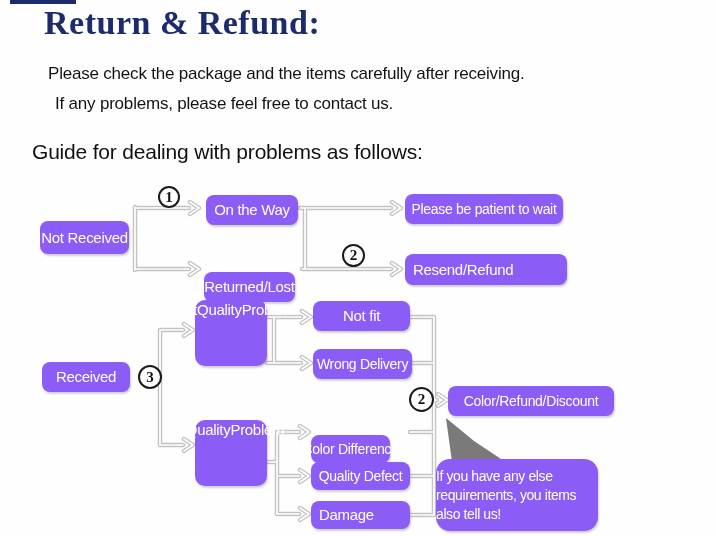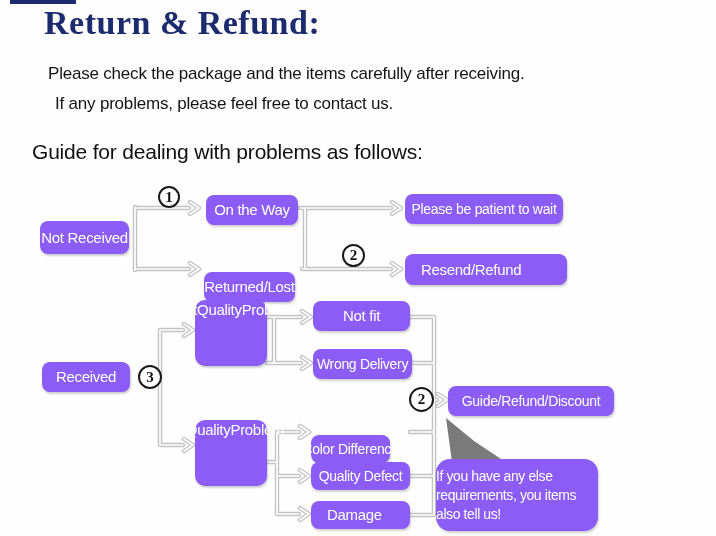--- a/index.html
+++ b/index.html
@@ -18,21 +18,21 @@
   #intro-1{left:48px;top:64px;}
   #intro-2{left:55px;top:94px;}
   #guide-heading{position:absolute;left:32px;top:140px;font-size:21px;color:#111;letter-spacing:-0.2px;}
   
   .node{
     position:absolute;background:#8b5cf6;color:#fff;border-radius:8px;
     display:flex;align-items:center;justify-content:center;
     font-size:15px;letter-spacing:-0.3px;line-height:1.15;
     box-shadow:1px 2px 2px rgba(0,0,0,0.18);box-sizing:border-box;white-space:nowrap;
   }
-  .node.left{justify-content:flex-start;padding-left:16px;}
+  .node.left{justify-content:flex-start;padding-left:8px;}
   .node.multi{flex-direction:row;align-items:flex-start;justify-content:center;
     padding-left:8px;border-radius:10px;}
   #n-not-received{left:40px;top:221px;width:89px;height:33px;}
   #n-on-the-way{left:206px;top:195px;width:92px;height:30px;}
   #n-returned-lost{left:204px;top:272px;width:91px;height:30px;}
   #n-please-wait{left:405px;top:194px;width:158px;height:30px;font-size:14px;}
   #n-resend-refund{left:405px;top:254px;width:162px;height:31px;}
   #n-received{left:42px;top:362px;width:88px;height:30px;}
   #n-not-quality{left:195px;top:300px;width:72px;height:66px;line-height:19px;}
   #n-quality-problem{left:195px;top:420px;width:72px;height:66px;line-height:19px;}
@@ -111,21 +111,21 @@
   <div id="n-quality-problem" class="node multi">
     <div>Quality</div>
     <div>Problem</div>
   </div>
 
   <div id="n-not-fit" class="node">Not fit</div>
   <div id="n-wrong-delivery" class="node">Wrong Delivery</div>
   <div id="n-color-difference" class="node">Color Difference</div>
   <div id="n-quality-defect" class="node">Quality Defect</div>
   <div id="n-damage" class="node left">Damage</div>
-  <div id="n-resend-discount" class="node">Guide/Refund/Discount</div>
+  <div id="n-resend-discount" class="node">Color/Refund/Discount</div>
 
   <div id="n-bubble" class="node">
     <div>If you have any else</div>
     <div>requirements, you items</div>
     <div>also tell us!</div>
   </div>
 
   <div id="m-step1" class="marker">1</div>
   <div id="m-step2-top" class="marker">2</div>
   <div id="m-step3" class="marker">3</div>

